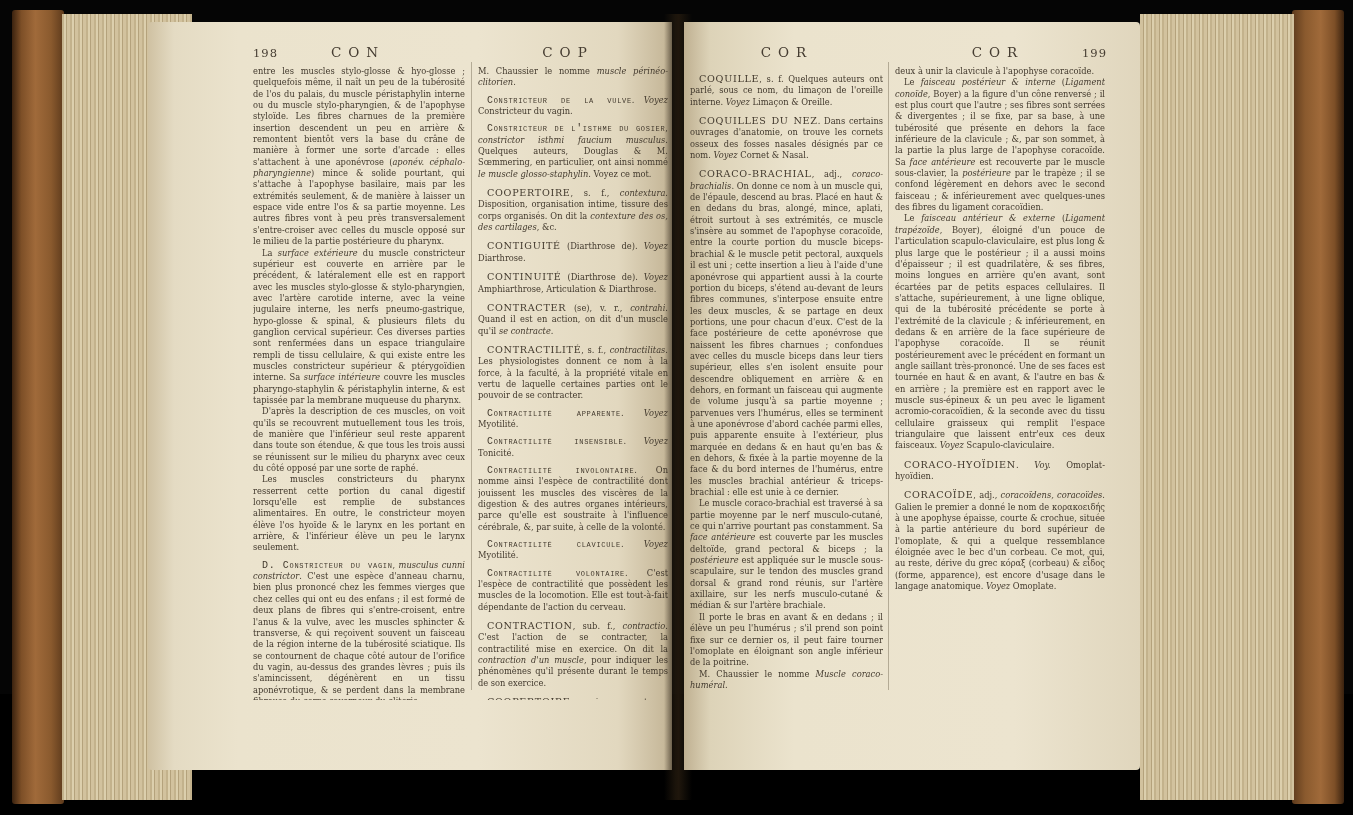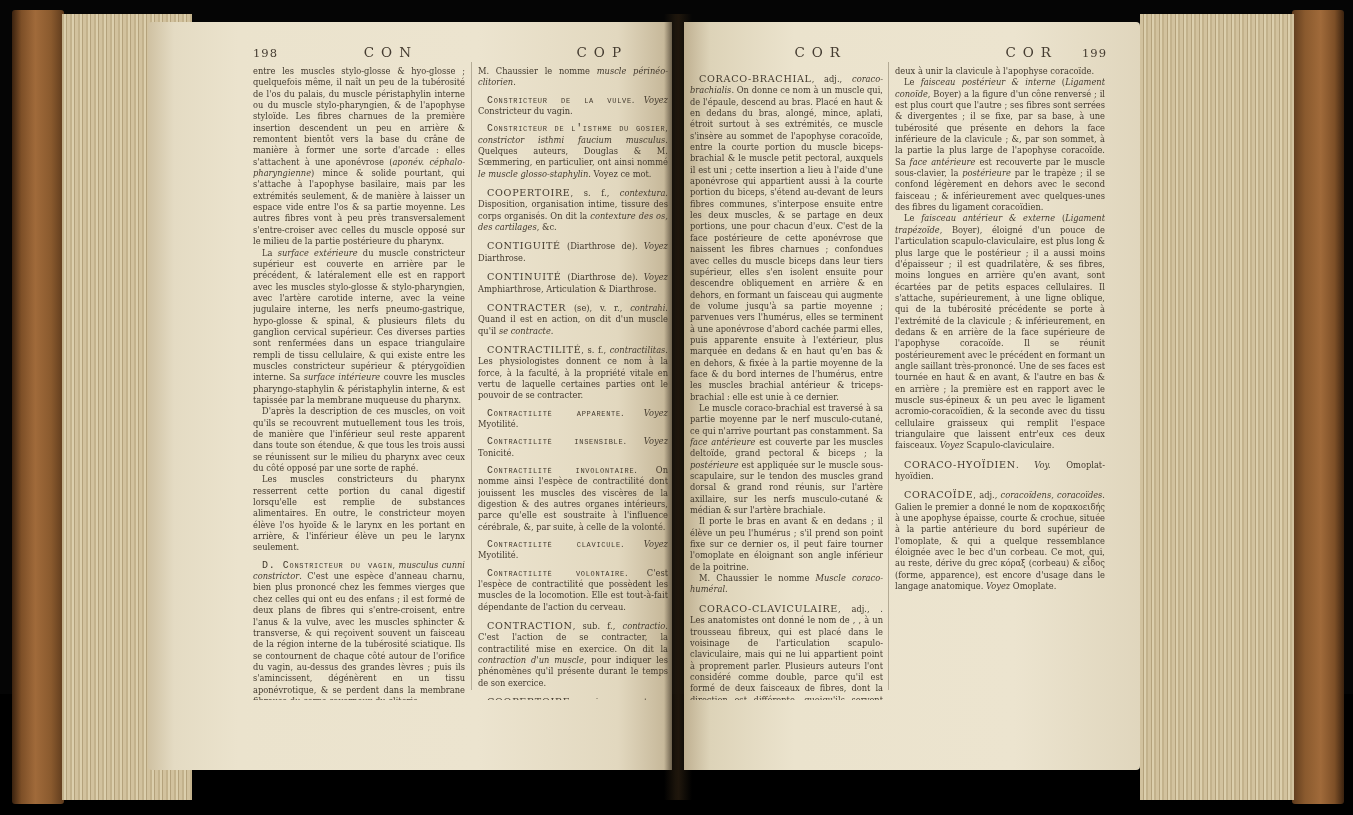--- a/index.html
+++ b/index.html
@@ -21,21 +21,21 @@
     background:linear-gradient(90deg,#cfc1a2 0px,#e4dbc3 26px,#ebe3cd 90px,#ece4cf 330px,#e2d8bf 470px,#c2b394 524px);
     border-radius:4px 0 0 4px;}
   .page.right{left:684px;width:456px;
     background:linear-gradient(90deg,#bfb091 0px,#ddd3b8 26px,#ebe3cd 110px,#ece4cf 330px,#e0d6bd 456px);
     border-radius:0 4px 4px 0;}
   .gutter{position:absolute;left:664px;top:14px;width:28px;height:786px;
     background:linear-gradient(90deg,rgba(40,30,18,0) 0%,rgba(35,26,14,.75) 40%,#1f160c 52%,rgba(35,26,14,.7) 62%,rgba(40,30,18,0) 100%);}
 
   
   .runhead{position:absolute;top:44px;color:#453c31;font-size:13.5px;letter-spacing:7px;
-           text-align:right;width:120px;}
+           text-align:center;width:120px;}
   .pagenum{position:absolute;top:46px;color:#453c31;font-size:11.5px;letter-spacing:1px;}
   .col{position:absolute;top:66px;height:634px;overflow:hidden;color:#42392d;
        font-size:8.3px;line-height:11.35px;text-align:justify;}
   .colrule{position:absolute;top:62px;height:628px;width:1px;background:rgba(90,78,58,.38);}
   .par{margin:0;text-indent:9px;}
   .par.cont{text-indent:0;}
   .par.entry{margin-top:7px;}
   .par.subentry{margin-top:6px;}
   .par .head{letter-spacing:.7px;}
   .par.entry .head{font-size:9.6px;}
@@ -82,20 +82,22 @@
       <p class="par entry"><span class="head">COOPERTOIRE</span>, vieux mot ; <i>coopertorium</i>. Quelques auteurs ont ainsi nommé le . Voyez Thyroïde.</p>
     </div>
 
   <div class="gutter"></div>
 
   <div class="page right"></div>
   <div class="runhead" style="left:727px;">COR</div>
   <div class="runhead" style="left:938px;">COR</div>
   <div class="pagenum" style="left:1082px;">199</div>
   <div class="col" style="left:690px;width:193px;">
+      <p class="par entry"><span class="head">COQUILLE</span>, s. f. Quelques auteurs ont parlé, sous ce nom, du limaçon de l'oreille interne. <i>Voyez</i> Limaçon &amp; Oreille.</p>
+      <p class="par entry"><span class="head">COQUILLES DU NEZ</span>. Dans certains ouvrages d'anatomie, on trouve les cornets osseux des fosses nasales désignés par ce nom. <i>Voyez</i> Cornet &amp; Nasal.</p>
       <p class="par entry"><span class="head">CORACO-BRACHIAL</span>, adj., <i>coraco-brachialis</i>. On donne ce nom à un muscle qui, de l'épaule, descend au bras. Placé en haut &amp; en dedans du bras, alongé, mince, aplati, étroit surtout à ses extrémités, ce muscle s'insère au sommet de l'apophyse coracoïde, entre la courte portion du muscle biceps-brachial &amp; le muscle petit pectoral, auxquels il est uni ; cette insertion a lieu à l'aide d'une aponévrose qui appartient aussi à la courte portion du biceps, s'étend au-devant de leurs fibres communes, s'interpose ensuite entre les deux muscles, &amp; se partage en deux portions, une pour chacun d'eux. C'est de la face postérieure de cette aponévrose que naissent les fibres charnues ; confondues avec celles du muscle biceps dans leur tiers supérieur, elles s'en isolent ensuite pour descendre obliquement en arrière &amp; en dehors, en formant un faisceau qui augmente de volume jusqu'à sa partie moyenne ; parvenues vers l'humérus, elles se terminent à une aponévrose d'abord cachée parmi elles, puis apparente ensuite à l'extérieur, plus marquée en dedans &amp; en haut qu'en bas &amp; en dehors, &amp; fixée à la partie moyenne de la face &amp; du bord internes de l'humérus, entre les muscles brachial antérieur &amp; triceps-brachial : elle est unie à ce dernier.</p>
       <p class="par body">Le muscle coraco-brachial est traversé à sa partie moyenne par le nerf musculo-cutané, ce qui n'arrive pourtant pas constamment. Sa <i>face antérieure</i> est couverte par les muscles deltoïde, grand pectoral &amp; biceps ; la <i>postérieure</i> est appliquée sur le muscle sous-scapulaire, sur le tendon des muscles grand dorsal &amp; grand rond réunis, sur l'artère axillaire, sur les nerfs musculo-cutané &amp; médian &amp; sur l'artère brachiale.</p>
       <p class="par body">Il porte le bras en avant &amp; en dedans ; il élève un peu l'humérus ; s'il prend son point fixe sur ce dernier os, il peut faire tourner l'omoplate en éloignant son angle inférieur de la poitrine.</p>
       <p class="par body">M. Chaussier le nomme <i>Muscle coraco-huméral</i>.</p>
       <p class="par entry"><span class="head">CORACO-CLAVICULAIRE</span>, adj., . Les anatomistes ont donné le nom de , , à un trousseau fibreux, qui est placé dans le voisinage de l'articulation scapulo-claviculaire, mais qui ne lui appartient point à proprement parler. Plusieurs auteurs l'ont considéré comme double, parce qu'il est formé de deux faisceaux de fibres, dont la direction est différente, quoiqu'ils servent pourtant également tous les</p>
     </div>
   <div class="colrule" style="left:888px;"></div>
   <div class="col" style="left:895px;width:210px;">
       <p class="par cont">deux à unir la clavicule à l'apophyse coracoïde.</p>
       <p class="par body">Le <i>faisceau postérieur &amp; interne</i> (<i>Ligament conoïde</i>, Boyer) a la figure d'un cône renversé ; il est plus court que l'autre ; ses fibres sont serrées &amp; divergentes ; il se fixe, par sa base, à une tubérosité que présente en dehors la face inférieure de la clavicule ; &amp;, par son sommet, à la partie la plus large de l'apophyse coracoïde. Sa <i>face antérieure</i> est recouverte par le muscle sous-clavier, la <i>postérieure</i> par le trapèze ; il se confond légèrement en dehors avec le second faisceau ; &amp; inférieurement avec quelques-unes des fibres du ligament coracoïdien.</p>

